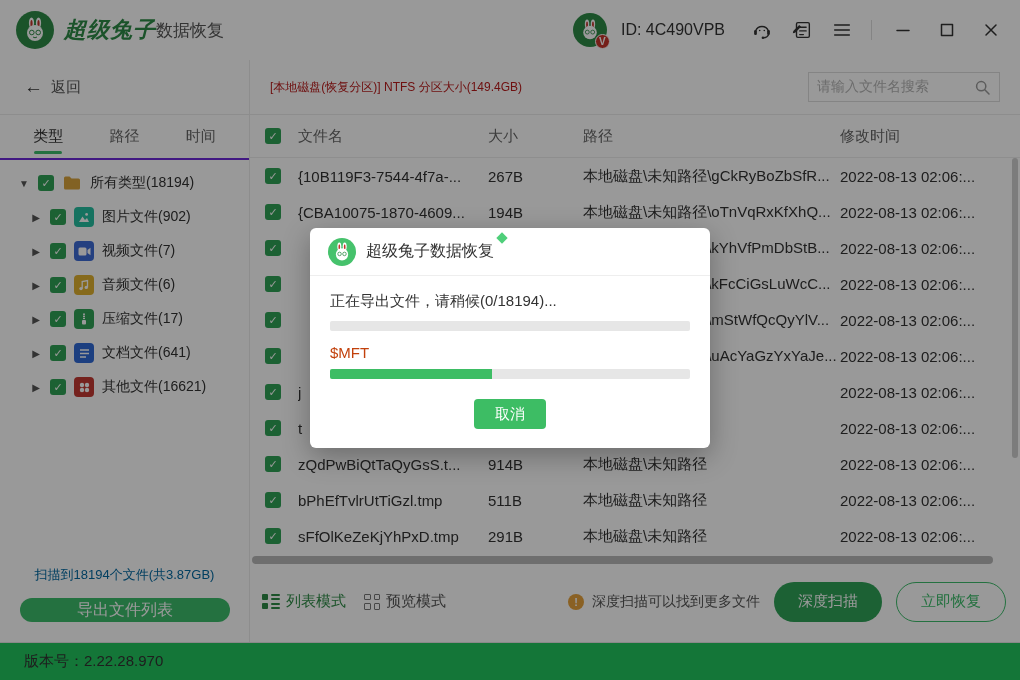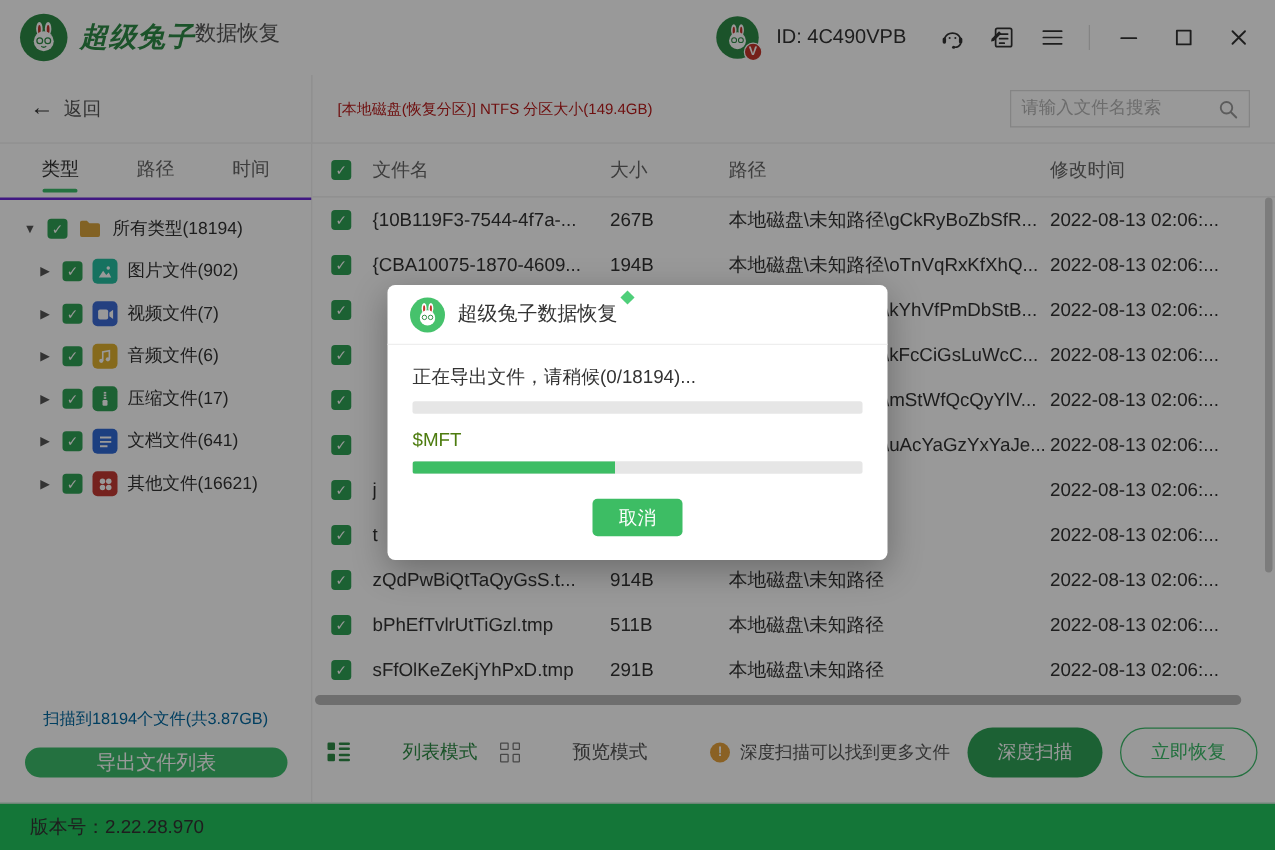--- a/index.html
+++ b/index.html
@@ -3,21 +3,21 @@
 <meta charset="utf-8">
 <style>
   * { margin:0; padding:0; box-sizing:border-box; }
   html,body { width:1020px; height:680px; }
   body { font-family:"Liberation Sans","DejaVu Sans",sans-serif; background:#fff; }
   .app { position:relative; width:1020px; height:680px; background:#fff; overflow:hidden; }
 
   
   .titlebar { height:60px; display:flex; align-items:center; padding:0 14px 0 16px; background:#fff; }
   .logo-circle { width:38px; height:38px; border-radius:50%; background:#2E8B46; display:flex; align-items:center; justify-content:center; flex:0 0 auto; }
-  .brand { margin-left:10px; display:flex; align-items:flex-start; }
+  .brand { margin-left:10px; display:flex; align-items:center; }
   .brand-cn { color:#2E8B46; font-size:22px; font-weight:bold; font-style:italic; letter-spacing:1px; }
   .brand-sub { color:#555; font-size:17px; margin-left:0; }
   .tb-right { margin-left:auto; display:flex; align-items:center; gap:14px; }
   .avatar { position:relative; width:34px; height:34px; border-radius:50%; background:#2E8B46; display:flex; align-items:center; justify-content:center; }
   .avatar .vbadge { position:absolute; right:-3px; bottom:-2px; width:15px; height:15px; border-radius:50%; background:#C4342B; color:#fff; font-size:10px; font-weight:bold; display:flex; align-items:center; justify-content:center; border:1px solid #fff; }
   .idtext { color:#333; font-size:16px; margin-right:10px; }
   .tb-icon { width:26px; height:26px; display:flex; align-items:center; justify-content:center; cursor:pointer; }
   .tb-divider { width:1px; height:20px; background:#ddd; margin:0 2px; }
   .winbtn { width:30px; height:30px; display:flex; align-items:center; justify-content:center; cursor:pointer; }
 
@@ -65,21 +65,21 @@
   .c-path { flex:0 0 257px; padding-right:6px; }
   .c-time { flex:1; padding-right:14px; }
   .tbody { position:relative; }
   .vscroll { position:absolute; right:2px; top:0; width:6px; height:300px; background:#cfcfcf; border-radius:3px; }
   .hscroll { height:8px; margin:2px 4px 0 2px; }
   .hscroll .thumb { height:8px; width:97%; background:#b8b8b8; border-radius:4px; }
 
   
   .toolbar { height:75px; display:flex; align-items:center; padding:0 14px 0 12px; }
   .mode { display:flex; align-items:center; gap:6px; cursor:pointer; margin-right:18px; }
-  .mode-label { font-size:15px;margin-left:36px; }
+  .mode-label { font-size:15px; }
   .mode.active .mode-label { color:#2E8B46; }
   .mode:not(.active) .mode-label { color:#555; }
   .list-ic { width:18px; height:16px; display:flex; flex-direction:column; justify-content:space-between; }
   .list-ic .r { display:flex; align-items:center; gap:3px; height:7px; }
   .list-ic .dot { width:6px; height:6px; background:#2E8B46; border-radius:1px; }
   .list-ic .bars { display:flex; flex-direction:column; justify-content:space-between; height:6px; flex:1; }
   .list-ic .bar { height:2px; background:#2E8B46; border-radius:1px; }
   .grid-ic { width:16px; height:16px; display:grid; grid-template-columns:1fr 1fr; gap:3px; }
   .grid-ic span { border:1.5px solid #777; border-radius:1px; }
   .tool-right { margin-left:auto; display:flex; align-items:center; gap:14px; }
@@ -97,21 +97,21 @@
   .overlay { position:absolute; inset:0; background:rgba(0,0,0,0.40); z-index:10; }
   .modal { position:absolute; left:310px; top:228px; width:400px; height:220px; background:#fff; border-radius:6px; box-shadow:0 8px 28px rgba(0,0,0,.3); z-index:11; display:flex; flex-direction:column; }
   .modal-header { height:48px; display:flex; align-items:center; padding:0 18px; border-bottom:1px solid #eee; }
   .modal-logo { width:28px; height:28px; border-radius:50%; background:#46C26C; display:flex; align-items:center; justify-content:center; flex:0 0 auto; }
   .modal-title { font-size:16px; color:#333; margin-left:10px; position:relative; }
   .modal-title .diamond { position:absolute; right:-12px; top:-7px; width:8px; height:8px; background:#4FCF7A; transform:rotate(45deg); }
   .modal-body { padding:16px 20px 0; }
   .progress-text { font-size:15px; color:#333; margin-bottom:10px; }
   .pbar { height:10px; background:#e6e6e6; border-radius:2px; overflow:hidden; }
   .pbar .fill { height:100%; background:#3DBD64; }
-  .current-file { font-size:15px; color:#4d7c0f; margin:13px 0 8px; }
+  .current-file { font-size:15px; color:#c2410c; margin:13px 0 8px; }
   .cancel-btn { display:block; margin:20px auto 0; width:72px; height:30px; background:#3DBD64; color:#fff; border:none; border-radius:4px; font-size:15px; cursor:pointer; font-family:inherit; }
 
   svg.ic { stroke:#333; fill:none; stroke-width:1.5; stroke-linecap:round; stroke-linejoin:round; }
 </style>
 </head>
 <body>
 
 <div class="app">
 
   <div class="titlebar">

